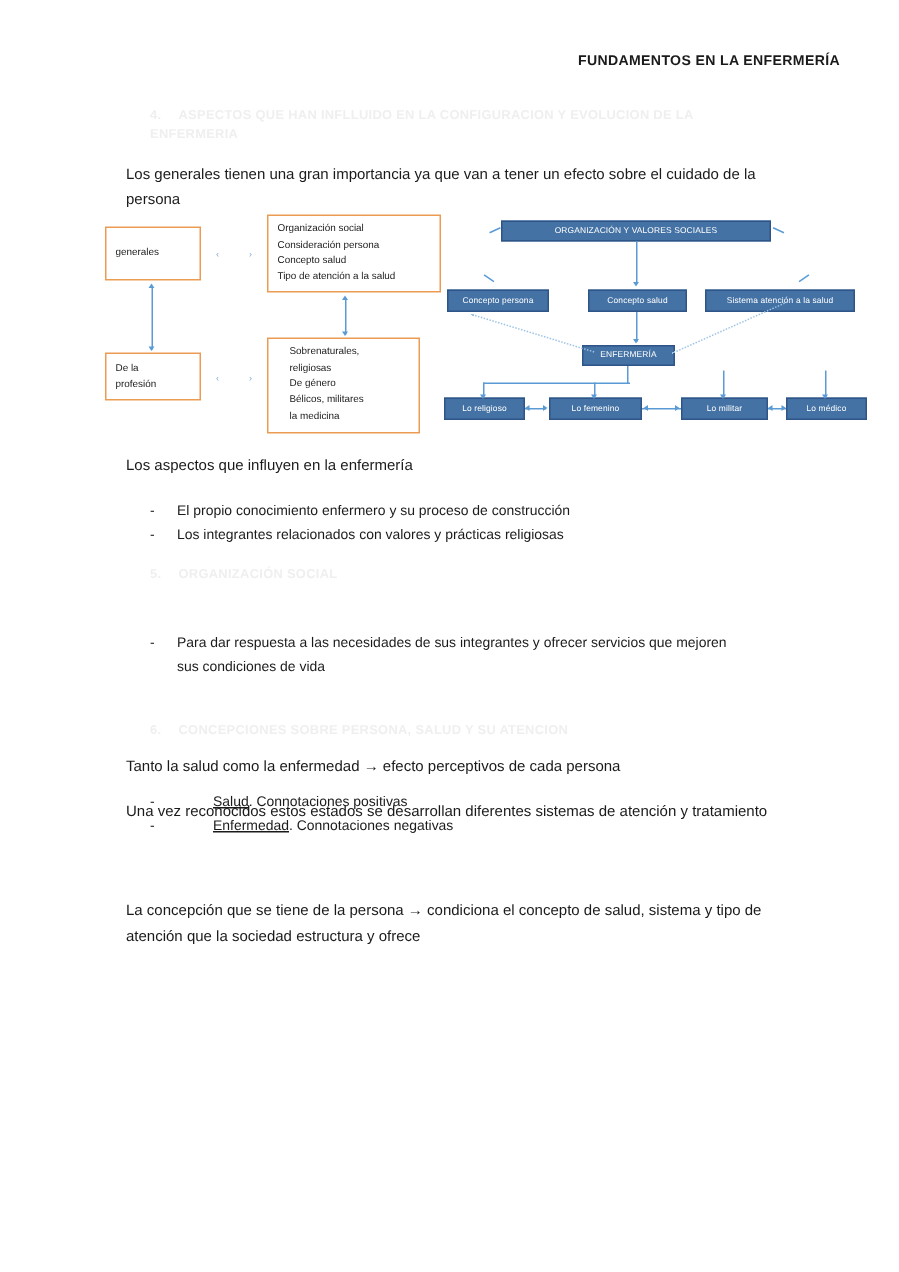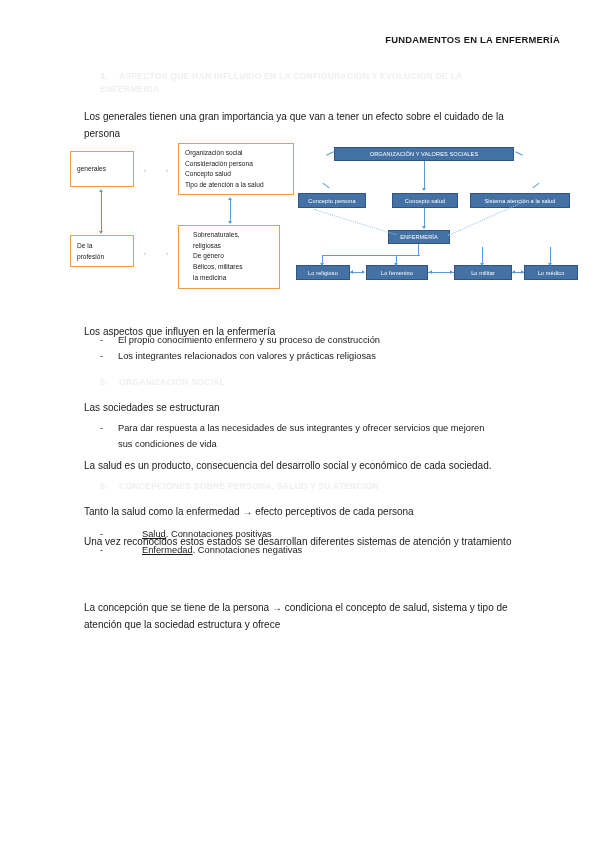--- a/index.html
+++ b/index.html
@@ -285,43 +285,41 @@
 
     <div class="bline" style="left:132px; top:129px; width:26px; height:1.2px;"></div>
     <div class="arrow-l" style="left:133px; top:127px;"></div>
     <div class="arrow-r" style="left:154px; top:127px;"></div>
 
     <div class="bline" style="left:216px; top:129px; width:12px; height:1.2px;"></div>
     <div class="arrow-l" style="left:216px; top:127px;"></div>
     <div class="arrow-r" style="left:225px; top:127px;"></div>
   </div>
 
-  <div class="para" style="top:323px;">Los aspectos que influyen en la enfermería</div>
+  <div class="para" style="top:302px;">Los aspectos que influyen en la enfermería</div>
 
   <div class="bullet" style="top:333px;">
     <span class="dash">-</span>
     <span class="btext">El propio conocimiento enfermero y su proceso de construcción</span>
   </div>
   <div class="bullet" style="top:349px;">
     <span class="dash">-</span>
     <span class="btext">Los integrantes relacionados con valores y prácticas religiosas</span>
   </div>
 
   <div class="heading" style="top:376px;">
     <span class="num">5.</span><span class="htext">ORGANIZACIÓN SOCIAL</span>
   </div>
 
-  <div class="para" style="top:399px;">Las sociedades se estructuran</div>
 
   <div class="bullet" style="top:421px; width:400px;">
     <span class="dash">-</span>
     <span class="btext">Para dar respuesta a las necesidades de sus integrantes y ofrecer servicios que mejoren sus condiciones de vida</span>
   </div>
 
-  <div class="para" style="top:457px;">La salud es un producto, consecuencia del desarrollo social y económico de cada sociedad.</div>
 
   <div class="heading" style="top:480px;">
     <span class="num">6.</span><span class="htext">CONCEPCIONES SOBRE PERSONA, SALUD Y SU ATENCION</span>
   </div>
 
   <div class="para" style="top:503px;">Tanto la salud como la enfermedad → efecto perceptivos de cada persona</div>
 
   <div class="bullet" style="top:527px;">
     <span class="dash">-</span>
     <span class="btext"><span class="u">Salud</span><span>. Connotaciones positivas</span></span>

